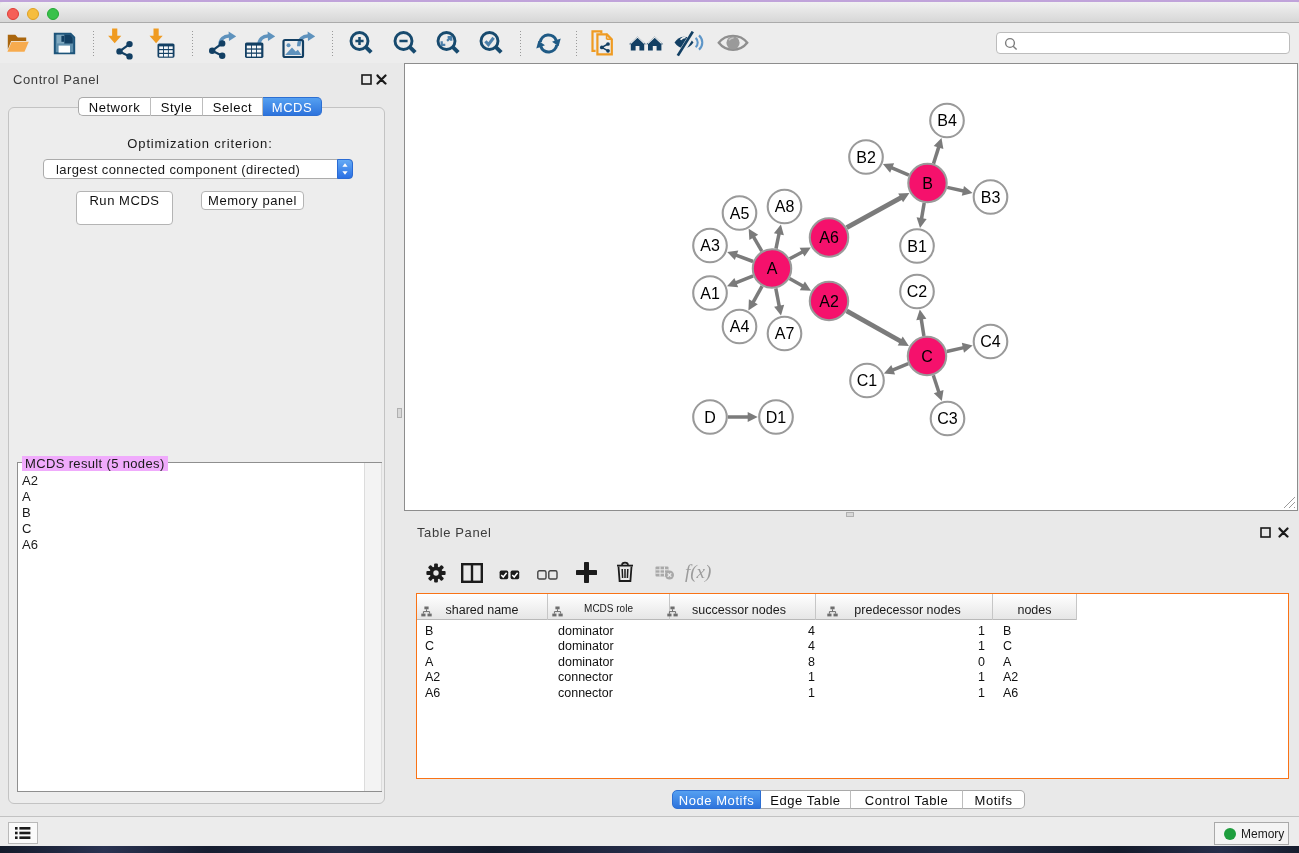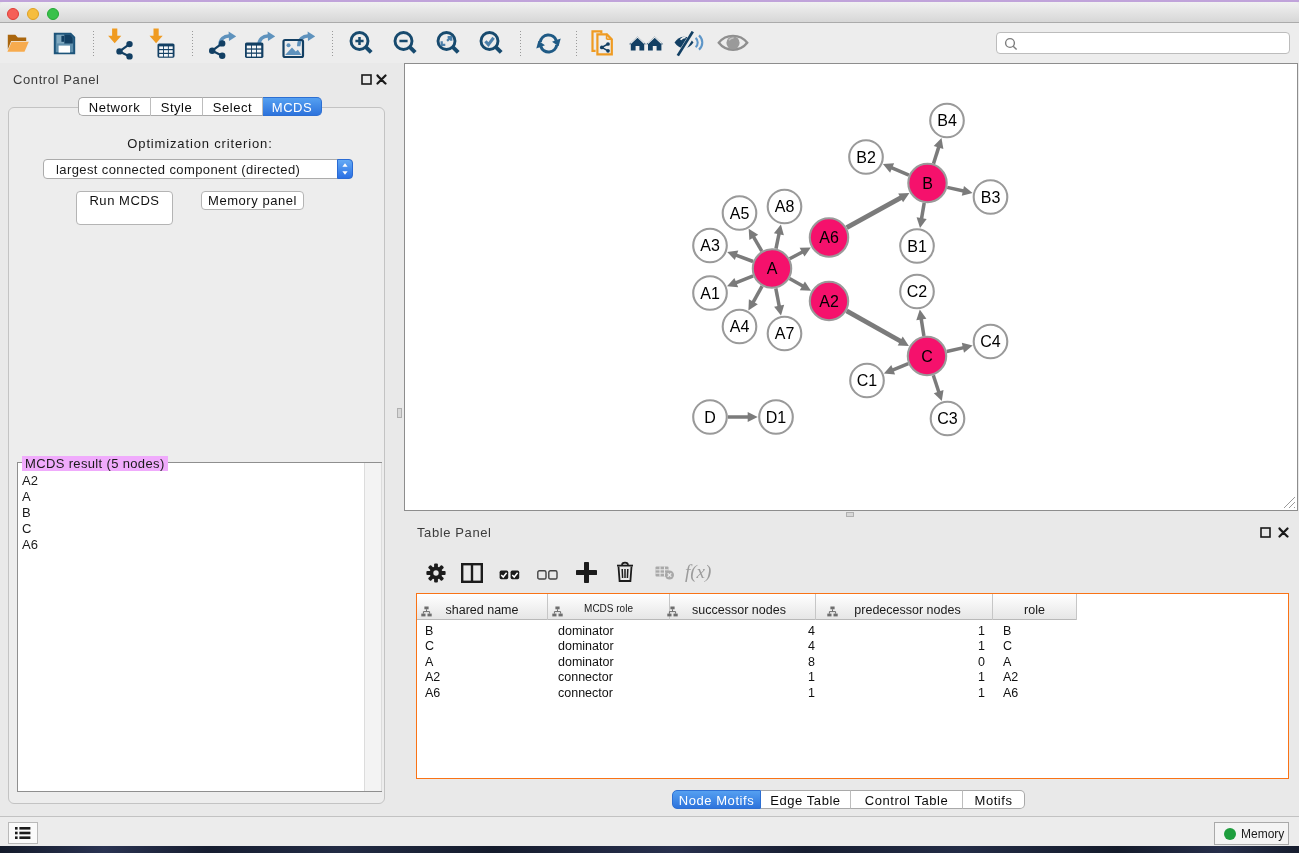--- a/index.html
+++ b/index.html
@@ -382,21 +382,21 @@
 <div class="abs" style="left:406px;top:0;width:170px;height:26px;border-right:1px solid #c6c6c6">
 <div class="abs" style="left:4px;top:10px"><svg width="11" height="11" viewBox="0 0 11 11" style="vertical-align:-1px">
             <rect x="3.4" y="0.5" width="4.2" height="2.8" fill="#6e6e6e"></rect>
             <rect x="0.3" y="7.6" width="4.2" height="2.8" fill="#6e6e6e"></rect>
             <rect x="6.5" y="7.6" width="4.2" height="2.8" fill="#6e6e6e"></rect>
             <path d="M5.5 3.3 v2 M2.4 7.6 v-2 h6.2 v2" stroke="#6e6e6e" stroke-width="1" fill="none"></path>
           </svg></div>
 <div class="abs" style="left:0;right:0;top:9px;text-align:center;font-size:12.5px;color:#1a1a1a">predecessor nodes</div>
       </div>
 <div class="abs" style="left:576px;top:0;width:84px;height:26px;border-right:1px solid #c6c6c6">
-<div class="abs" style="left:0;right:0;top:9px;text-align:center;font-size:12.5px;color:#1a1a1a">role</div>
+<div class="abs" style="left:0;right:0;top:9px;text-align:center;font-size:12.5px;color:#1a1a1a">nodes</div>
       </div>
 </div>
 <div class="abs" style="left:0;top:29px;width:660px;height:16px;font-size:12.5px;color:#111">
 <div class="abs" style="left:8px;top:1px">B</div>
 <div class="abs" style="left:141px;top:1px">dominator</div>
 <div class="abs" style="left:253px;top:1px;width:145px;text-align:right">4</div>
 <div class="abs" style="left:406px;top:1px;width:162px;text-align:right">1</div>
 <div class="abs" style="left:586px;top:1px">B</div>
 </div>
 <div class="abs" style="left:0;top:44px;width:660px;height:16px;font-size:12.5px;color:#111">

